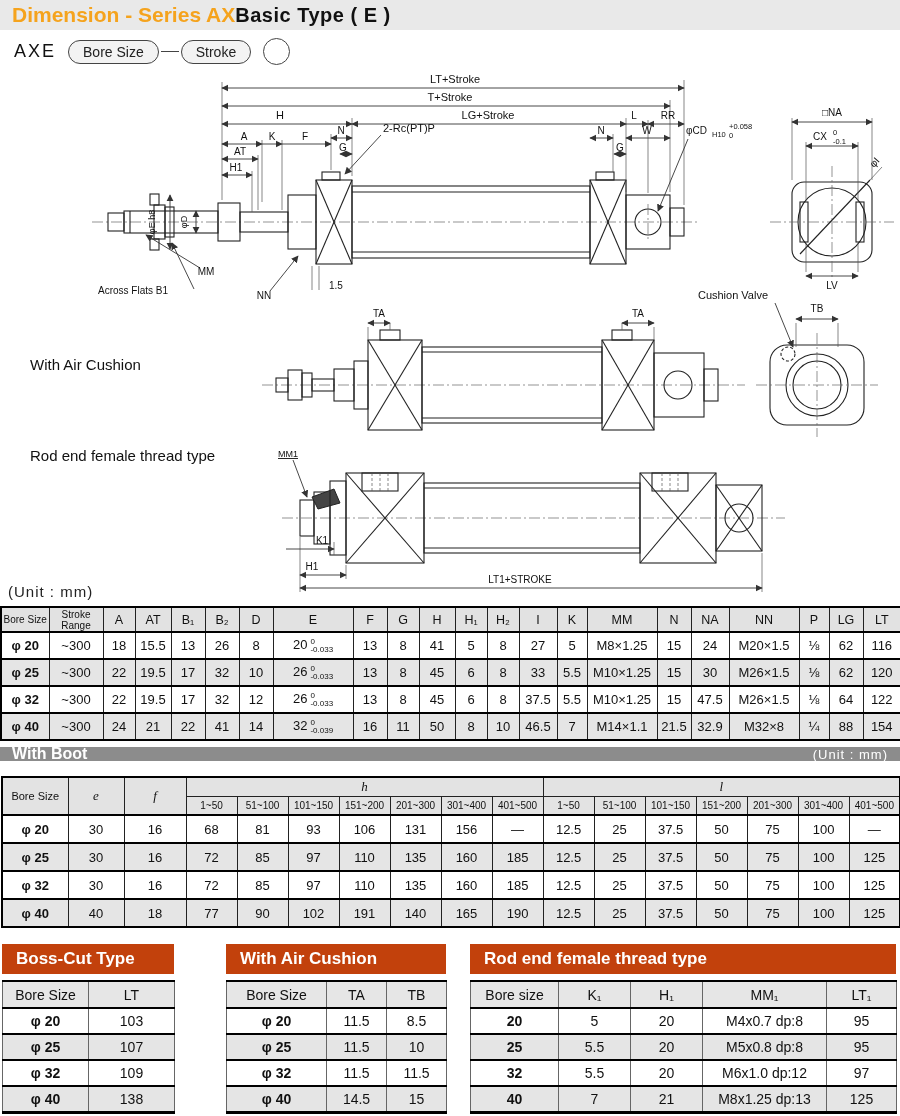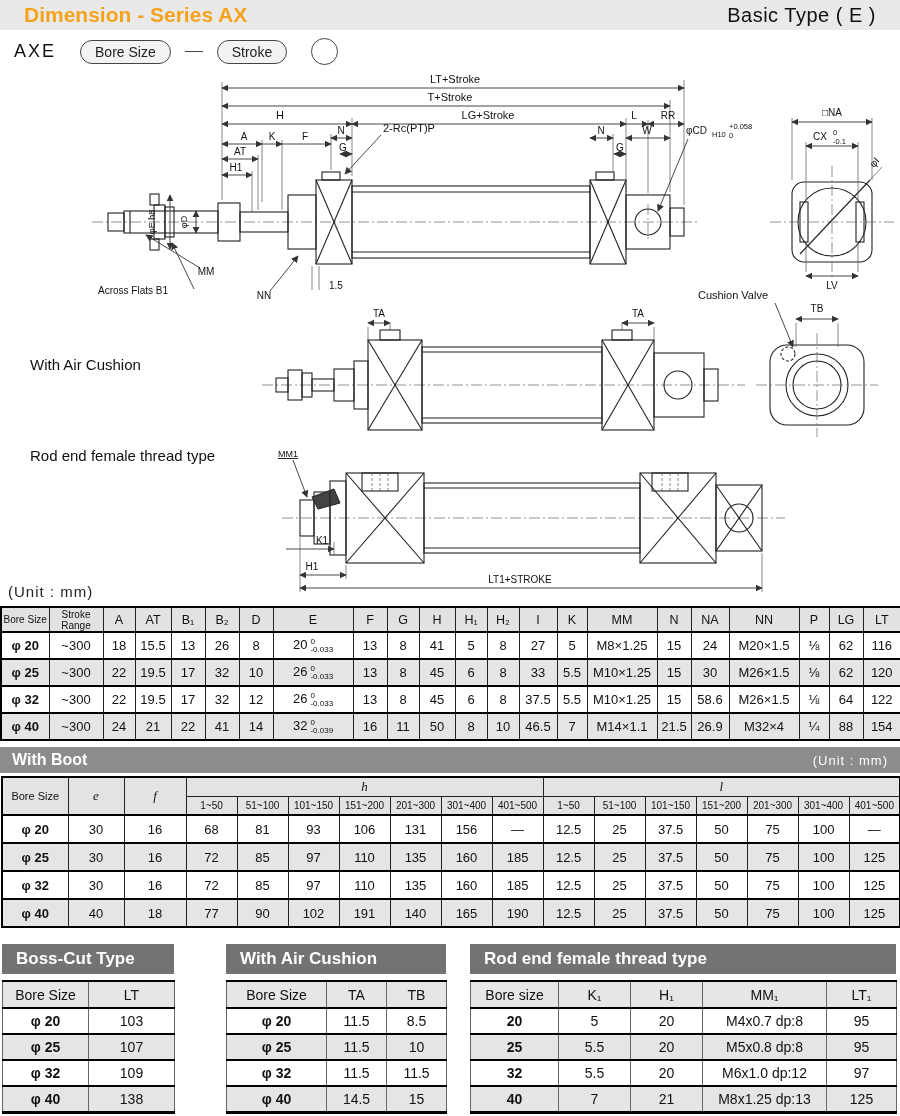--- a/index.html
+++ b/index.html
@@ -1,21 +1,21 @@
 <!DOCTYPE html>
 <html><head>
 <meta charset="utf-8">
 <style>
 *{margin:0;padding:0;box-sizing:border-box}
 html,body{width:900px;height:1116px;background:#fff;font-family:"Liberation Sans",sans-serif;color:#111}
 .page{position:relative;width:900px;height:1116px;overflow:hidden;background:#fff}
-.band{position:absolute;left:0;top:0;width:900px;height:30px;background:#e9e9e9;display:flex;align-items:center;justify-content:space-between;padding:0 24px}
+.band{position:absolute;left:0;top:0;width:900px;height:30px;background:#e9e9e9;display:flex;align-items:center;justify-content:flex-start;padding:0 12px}
 .band .title{color:#F5A31D;font-weight:bold;font-size:21px}
-.band .subtitle{color:#111;font-weight:normal;font-size:20px;letter-spacing:.5px}
-.model{position:absolute;top:38px;left:14px;display:flex;align-items:center;gap:24px}
+.band .subtitle{color:#111;font-weight:bold;font-size:20px;letter-spacing:.5px}
+.model{position:absolute;top:38px;left:14px;display:flex;align-items:center;gap:12px}
 .model .code{font-size:18px;letter-spacing:2px;color:#111}
 .pill{border:1.6px solid #444;border-radius:15px;background:#f3f3f3;font-size:14px;padding:3px 14px;color:#222}
 .connector{width:18px;border-top:1.6px solid #444;margin:0 -10px}
 .optcircle{width:27px;height:27px;border:1.6px solid #444;border-radius:50%;background:#fff}
 .seclabel{position:absolute;font-size:15px;color:#111}
 .unitnote{position:absolute;font-size:15px;color:#222;letter-spacing:1px}
 svg{position:absolute;left:0;overflow:visible}
 svg text{font-family:"Liberation Sans",sans-serif;fill:#111}
 .t11{font-size:11px}.t10{font-size:10px}.t9{font-size:9px}.t7{font-size:7.5px}
 .part{stroke:#222;stroke-width:1.1;fill:none}
@@ -25,29 +25,29 @@
 table{border-collapse:collapse;table-layout:fixed}
 .tblwrap{position:absolute}
 .main{left:0;top:606px;width:900px}
 .main table{width:900px;border:2px solid #000}
 .main th{background:#e2e2e2;font-weight:normal;font-size:12.5px;height:25px;border:1px solid #222;border-bottom:2px solid #000}
 .main th:nth-child(1),.main th:nth-child(2){font-size:10px}
 .main td{height:27px;font-size:13px;text-align:center;border:1px solid #222;border-top:2px solid #000;background:#fff}
 .main td:first-child,.boot td:first-child,.bt td:first-child{font-weight:bold}
 tr.shade td{background:#e5e5e5}
 .tol{display:inline-flex;flex-direction:column;font-size:8px;line-height:8px;margin-left:3px;vertical-align:middle;text-align:left}
-.bootbar{position:absolute;left:0;top:747px;width:900px;height:26px;background:#8c8c8c;color:#fff;display:flex;justify-content:space-between;align-items:center;padding:0 12px;font-weight:bold;font-size:16px}
+.bootbar{position:absolute;left:0;top:747px;width:900px;height:14px;background:#8c8c8c;color:#fff;display:flex;justify-content:space-between;align-items:center;padding:0 12px;font-weight:bold;font-size:16px}
 .bootbar .u{font-weight:normal;font-size:13px;letter-spacing:1px}
 .boot{left:1px;top:776px;width:898px}
 .boot table{width:898px;border:2px solid #000}
 .boot th{background:#e3e3e3;font-weight:normal;font-size:10px;height:19px;border:1px solid #222}
 .boot th.grp{font-size:13px;font-style:italic;font-family:"Liberation Serif",serif}
 .boot th.it{font-style:italic;font-family:"Liberation Serif",serif;font-size:13px}
 .boot td{height:28px;font-size:13px;text-align:center;border:1px solid #222;border-top:2px solid #000;background:#fff}
-.secbar2{background:#737373;color:#fff;font-weight:bold;font-size:17px;height:30px;display:flex;align-items:center;padding:0 14px}
+.secbar2{background:#c2410c;color:#fff;font-weight:bold;font-size:17px;height:30px;display:flex;align-items:center;padding:0 14px}
 .bt{position:absolute}
 .bt table{width:100%;margin-top:6px;border-top:2.5px solid #000;border-bottom:3px solid #000}
 .bt th{background:#e6e6e6;font-weight:normal;font-size:14px;height:27px;border-bottom:1.5px solid #222;border-left:1px solid #666;border-right:1px solid #666}
 .bt td{height:26px;font-size:14px;text-align:center;border-top:2.5px solid #000;border-left:1px solid #666;border-right:1px solid #666;background:#fff}
 .boss{left:2px;top:944px;width:172px}
 .cushT{left:226px;top:944px;width:220px}
 .rodT{left:470px;top:944px;width:426px}
 .mm1u{text-decoration:underline}
 </style>
 </head>
@@ -427,21 +427,21 @@
               </span></td>
             <td>13</td>
             <td>8</td>
             <td>45</td>
             <td>6</td>
             <td>8</td>
             <td>37.5</td>
             <td>5.5</td>
             <td>M10×1.25</td>
             <td>15</td>
-            <td>58.6</td>
+            <td>47.5</td>
             <td>M26×1.5</td>
             <td>⅛</td>
             <td>64</td>
             <td>122</td>
           </tr>
           <tr class="shade">
             <td>φ 40</td>
             <td>~300</td>
             <td>24</td>
             <td>21</td>
@@ -454,22 +454,22 @@
               </span></td>
             <td>16</td>
             <td>11</td>
             <td>50</td>
             <td>8</td>
             <td>10</td>
             <td>46.5</td>
             <td>7</td>
             <td>M14×1.1</td>
             <td>21.5</td>
-            <td>26.9</td>
-            <td>M32×4</td>
+            <td>32.9</td>
+            <td>M32×8</td>
             <td>¼</td>
             <td>88</td>
             <td>154</td>
           </tr>
         </tbody>
     </table>
   </div>
 
   <div class="bootbar">
     <span>With Boot</span>

